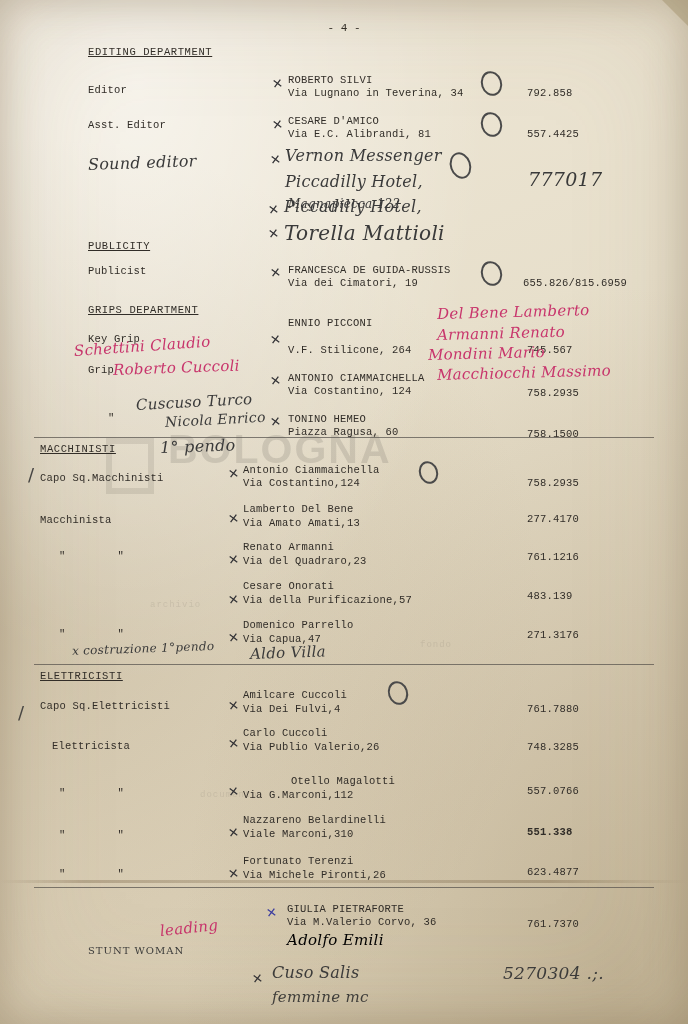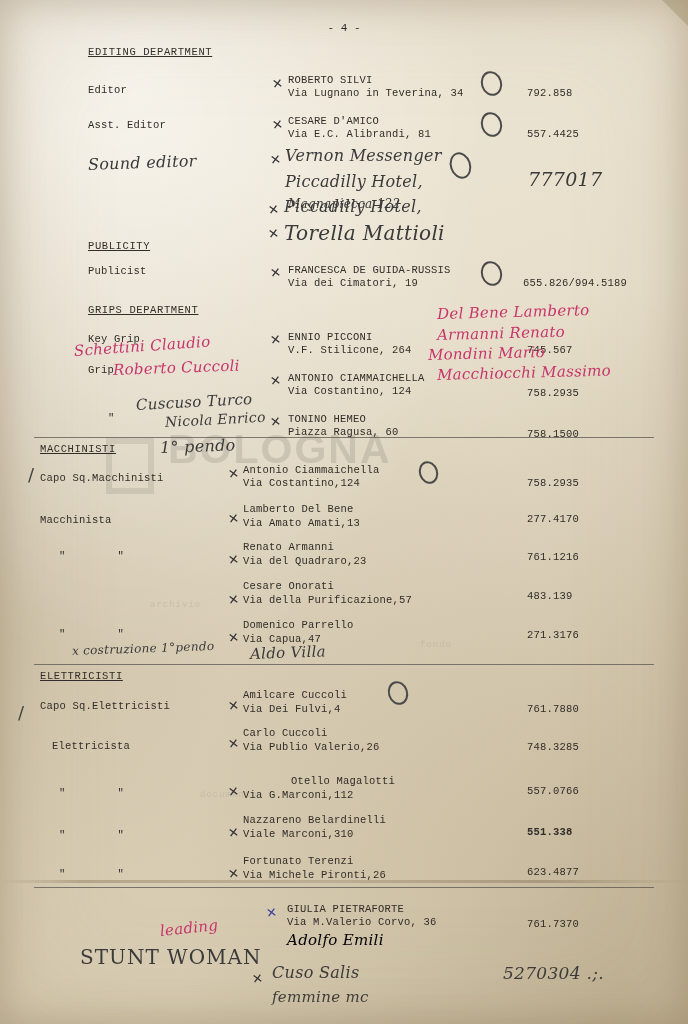--- a/index.html
+++ b/index.html
@@ -191,27 +191,27 @@
   <div class="hw pencil" style="left:288px; top:197px; font-size:12px;">Magnapiecca 122</div>
   <div class="xmark" style="left:268px; top:226px;">✕</div>
   <div class="hw pencil" style="left:284px; top:221px; font-size:20px;">Torella Mattioli</div>
 
   <div class="t hdr" style="left:88px; top:240px;">PUBLICITY</div>
   <div class="t" style="left:88px; top:265px;">Publicist</div>
   <div class="xmark" style="left:270px; top:265px;">✕</div>
   <div class="t" style="left:288px; top:264px;">FRANCESCA DE GUIDA-RUSSIS</div>
   <div class="t" style="left:288px; top:277px;">Via dei Cimatori, 19</div>
   <div class="circ" style="left:481px; top:261px; width:17px; height:21px;"></div>
-  <div class="t" style="left:523px; top:277px;">655.826/994.5189</div>
+  <div class="t" style="left:523px; top:277px;">655.826/815.6959</div>
 
   <div class="t hdr" style="left:88px; top:304px;">GRIPS DEPARTMENT</div>
 
   <div class="t" style="left:88px; top:333px;">Key Grip</div>
   <div class="xmark" style="left:270px; top:332px;">✕</div>
-  <div class="t" style="left:288px; top:331px;text-align:center;">ENNIO PICCONI</div>
+  <div class="t" style="left:288px; top:317px;text-align:center;">ENNIO PICCONI</div>
   <div class="t" style="left:288px; top:344px;">V.F. Stilicone, 264</div>
   <div class="t" style="left:527px; top:344px;">745.567</div>
 
   <div class="t" style="left:88px; top:364px;">Grip</div>
   <div class="xmark" style="left:270px; top:373px;">✕</div>
   <div class="t" style="left:288px; top:372px;">ANTONIO CIAMMAICHELLA</div>
   <div class="t" style="left:288px; top:385px;">Via Costantino, 124</div>
   <div class="t" style="left:527px; top:387px;">758.2935</div>
 
   <div class="xmark" style="left:270px; top:414px;">✕</div>
@@ -303,21 +303,21 @@
   <div class="t" style="left:243px; top:869px;">Via Michele Pironti,26</div>
   <div class="t" style="left:527px; top:866px;">623.4877</div>
 
   <div class="hrule" style="left:34px; top:887px; width:620px;"></div>
 
   <div class="xmark blue" style="left:266px; top:905px;">✕</div>
   <div class="t" style="left:287px; top:903px;">GIULIA PIETRAFORTE</div>
   <div class="t" style="left:287px; top:916px;">Via M.Valerio Corvo, 36</div>
   <div class="t" style="left:527px; top:918px;">761.7370</div>
 
-  <div class="hw pencil" style="left:80px; top:945px; font-size:20px; font-style:normal; letter-spacing:1px;">STUNT WOMAN</div>
+  <div class="hw pencil" style="left:88px; top:945px; font-size:10px; font-style:normal; letter-spacing:1px;">STUNT WOMAN</div>
   <div class="hw red" style="left:160px; top:922px; font-size:15px; transform: rotate(-6deg);">leading</div>
   <div class="hw pink" style="left:287px; top:931px; font-size:15px;">Adolfo Emili</div>
 
   <div class="xmark" style="left:252px; top:971px;">✕</div>
   <div class="hw pencil" style="left:272px; top:963px; font-size:16px;">Cuso Salis</div>
   <div class="hw pencil" style="left:272px; top:988px; font-size:15px;">femmine mc</div>
   <div class="hw pencil" style="left:503px; top:963px; font-size:17px;">5270304 .;.</div>
 
   <div class="tear" style="top:880px;"></div>
   <div class="edge-shadow"></div>

